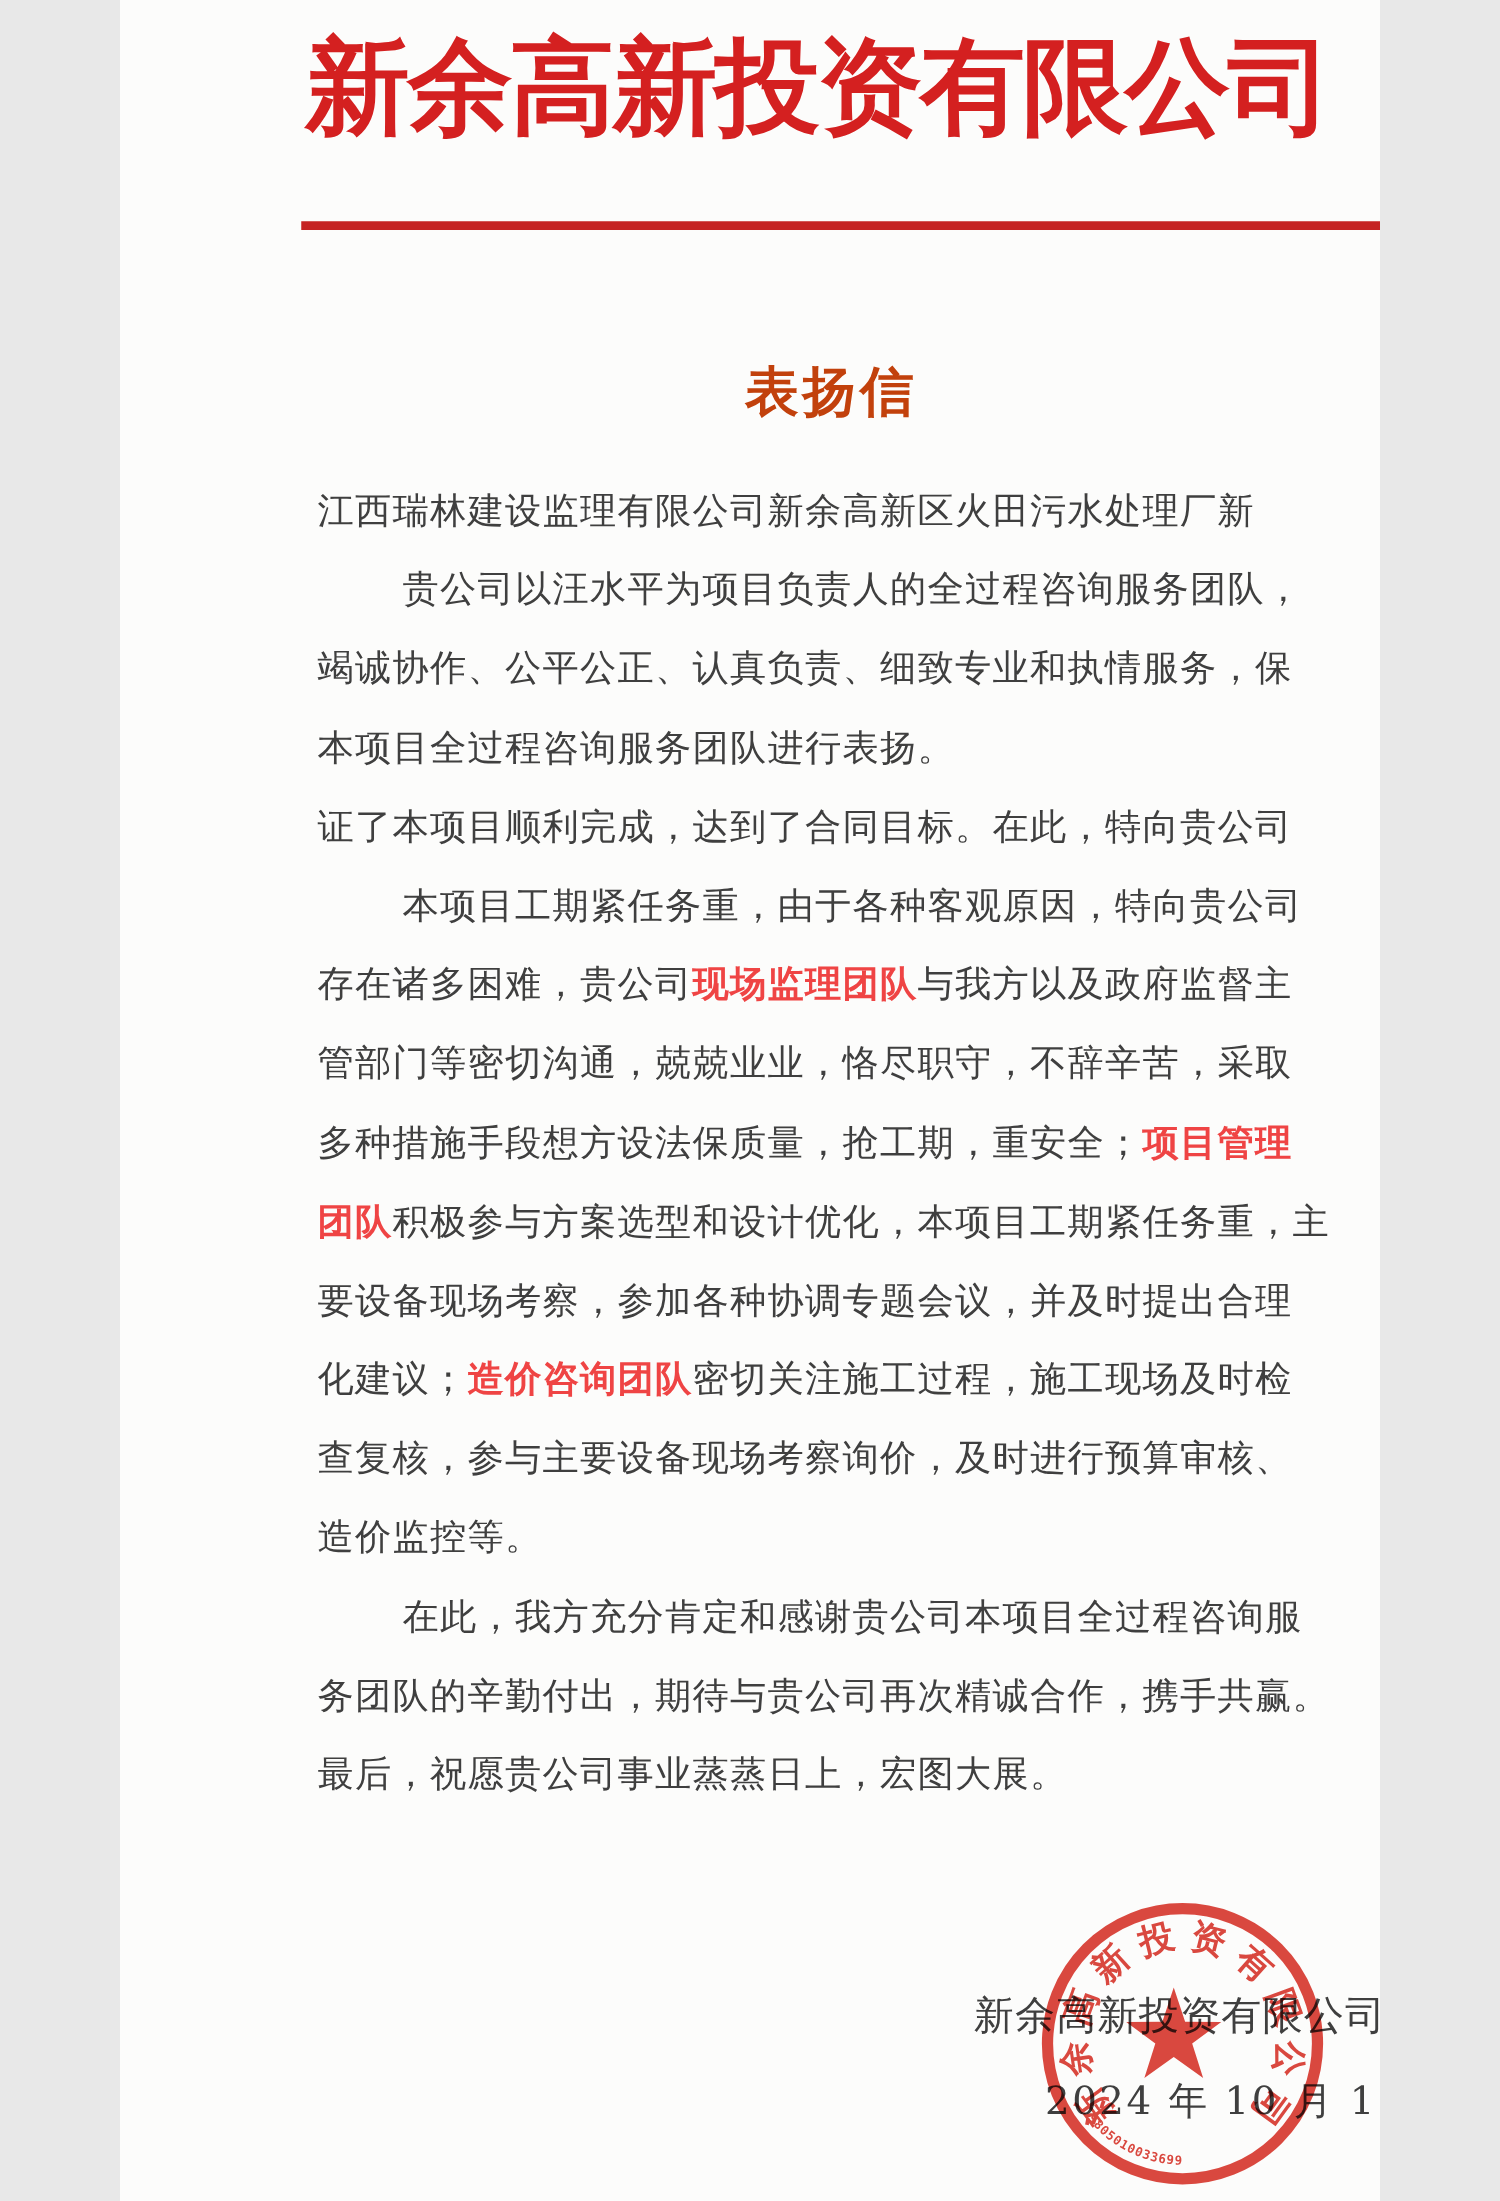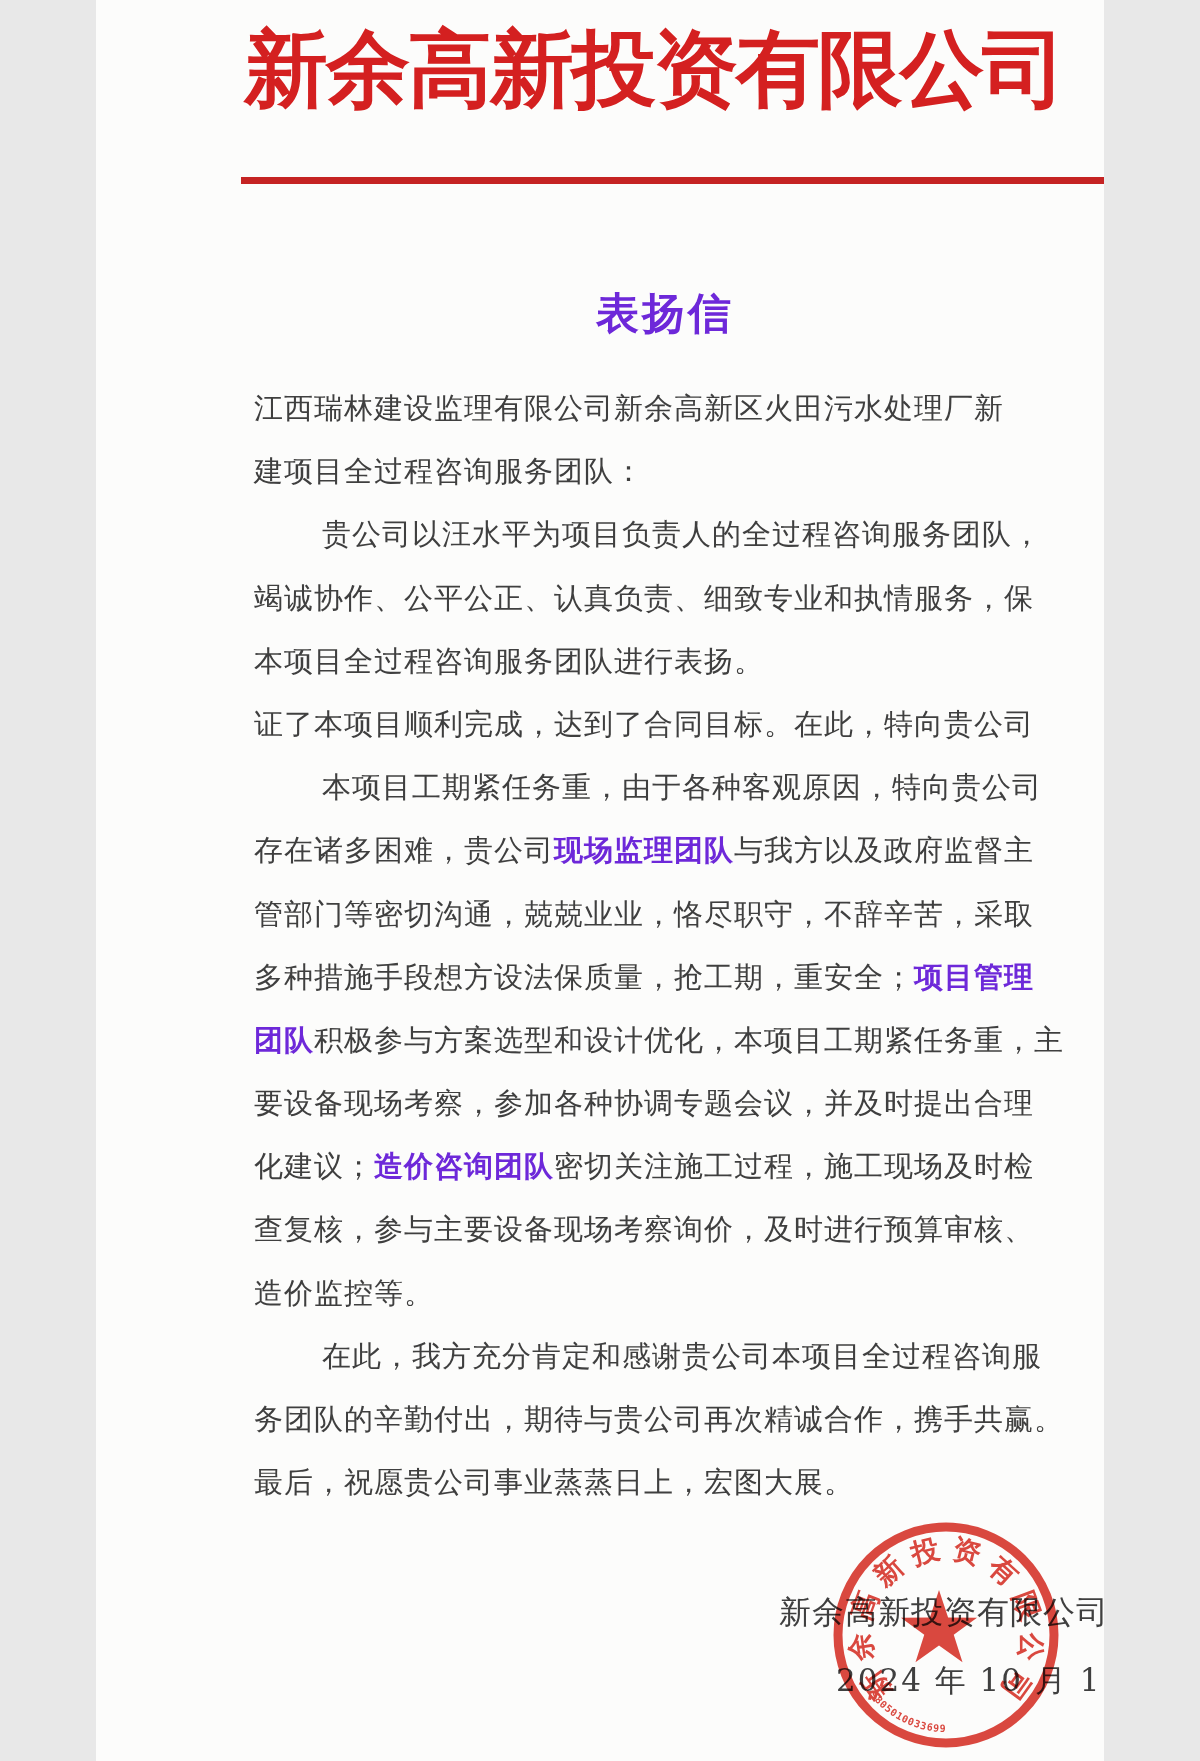--- a/index.html
+++ b/index.html
@@ -17,32 +17,32 @@
     letter-spacing:-2px;white-space:nowrap;
     color:#d42020;
   }
   .letterhead-divider{
     position:absolute;left:145px;top:177px;width:900px;height:7px;
     background:#c52323;
   }
   .letter-title{
     position:absolute;left:500px;top:285px;
     font-size:43px;font-weight:600;letter-spacing:3px;
-    color:#6d28d9;white-space:nowrap;
+    color:#c2410c;white-space:nowrap;
   }
   .letter-body{
     position:absolute;left:158px;top:377px;width:930px;
   }
   .line{
     height:63.2px;line-height:63.2px;
     font-size:29px;letter-spacing:1px;
     color:#3f3f3f;white-space:nowrap;
   }
   .line.indent{padding-left:68px;}
-  .line b{font-weight:700;color:#6d28d9;}
+  .line b{font-weight:700;color:#ef4444;}
   .signature{
     position:absolute;left:683px;top:1591px;
     font-size:32px;letter-spacing:1px;color:#3f3f3f;white-space:nowrap;
   }
   .date{
     position:absolute;left:740px;top:1660px;
     font-size:31px;letter-spacing:2px;color:#3f3f3f;white-space:nowrap;
   }
   .seal{
     position:absolute;left:736px;top:1521px;width:228px;height:228px;
@@ -58,21 +58,20 @@
 <div class="page">
 
   <div class="letterhead">新余高新投资有限公司</div>
 
   <div class="letterhead-divider"></div>
 
   <div class="letter-title">表扬信</div>
 
   <div class="letter-body">
       <div class="line"><span>江西瑞林建设监理有限公司新余高新区火田污水处理厂新</span></div>
-      <div class="line"><span>建项目全过程咨询服务团队：</span></div>
       <div class="line indent"><span>贵公司以汪水平为项目负责人的全过程咨询服务团队，</span></div>
       <div class="line"><span>竭诚协作、公平公正、认真负责、细致专业和执情服务，保</span></div>
       <div class="line"><span>本项目全过程咨询服务团队进行表扬。</span></div>
       <div class="line"><span>证了本项目顺利完成，达到了合同目标。在此，特向贵公司</span></div>
       <div class="line indent"><span>本项目工期紧任务重，由于各种客观原因，特向贵公司</span></div>
       <div class="line"><span>存在诸多困难，贵公司</span><b>现场监理团队</b><span>与我方以及政府监督主</span></div>
       <div class="line"><span>管部门等密切沟通，兢兢业业，恪尽职守，不辞辛苦，采取</span></div>
       <div class="line"><span>多种措施手段想方设法保质量，抢工期，重安全；</span><b>项目管理</b></div>
       <div class="line"><b>团队</b><span>积极参与方案选型和设计优化，本项目工期紧任务重，主</span></div>
       <div class="line"><span>要设备现场考察，参加各种协调专题会议，并及时提出合理</span></div>

